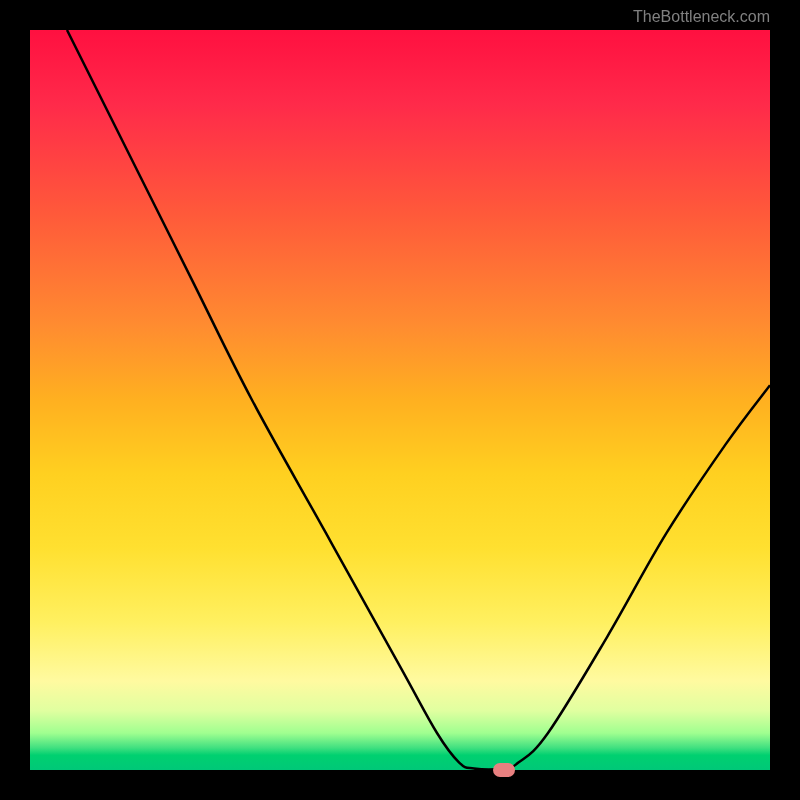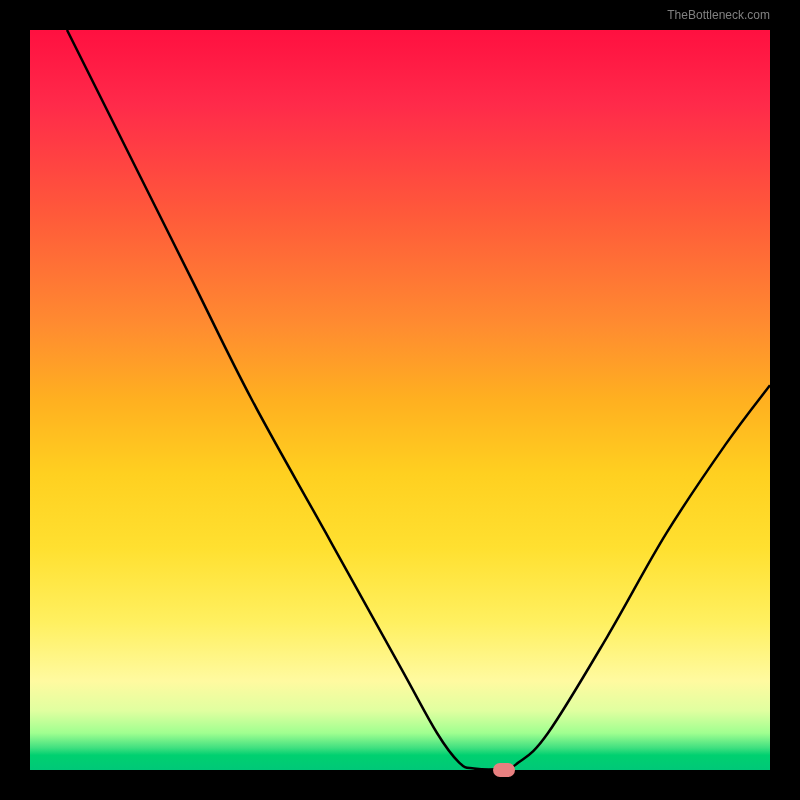--- a/index.html
+++ b/index.html
@@ -38,21 +38,21 @@
       #40e080 97%,
       #00d070 98%,
       #00c878 100%
     );
   }
   .watermark {
     position: absolute;
     top: 8px;
     right: 30px;
     color: #808080;
-    font-size: 12px;
+    font-size: 16px;
     z-index: 10;
   }
   svg.curve {
     position: absolute;
     left: 0;
     top: 0;
     width: 100%;
     height: 100%;
     z-index: 5;
   }

